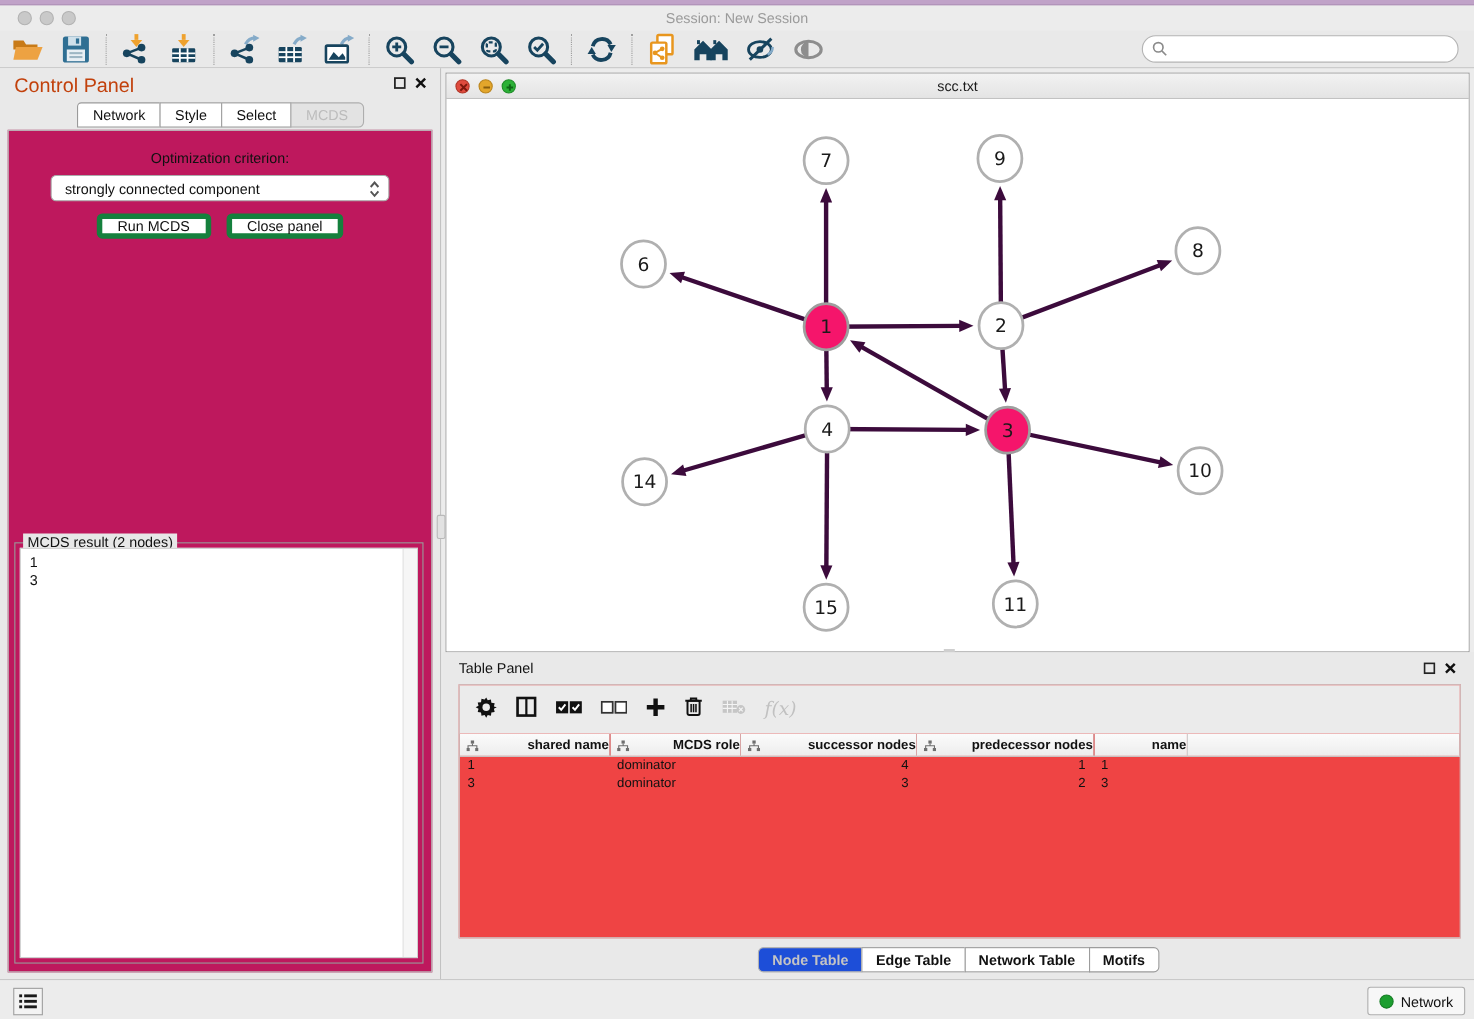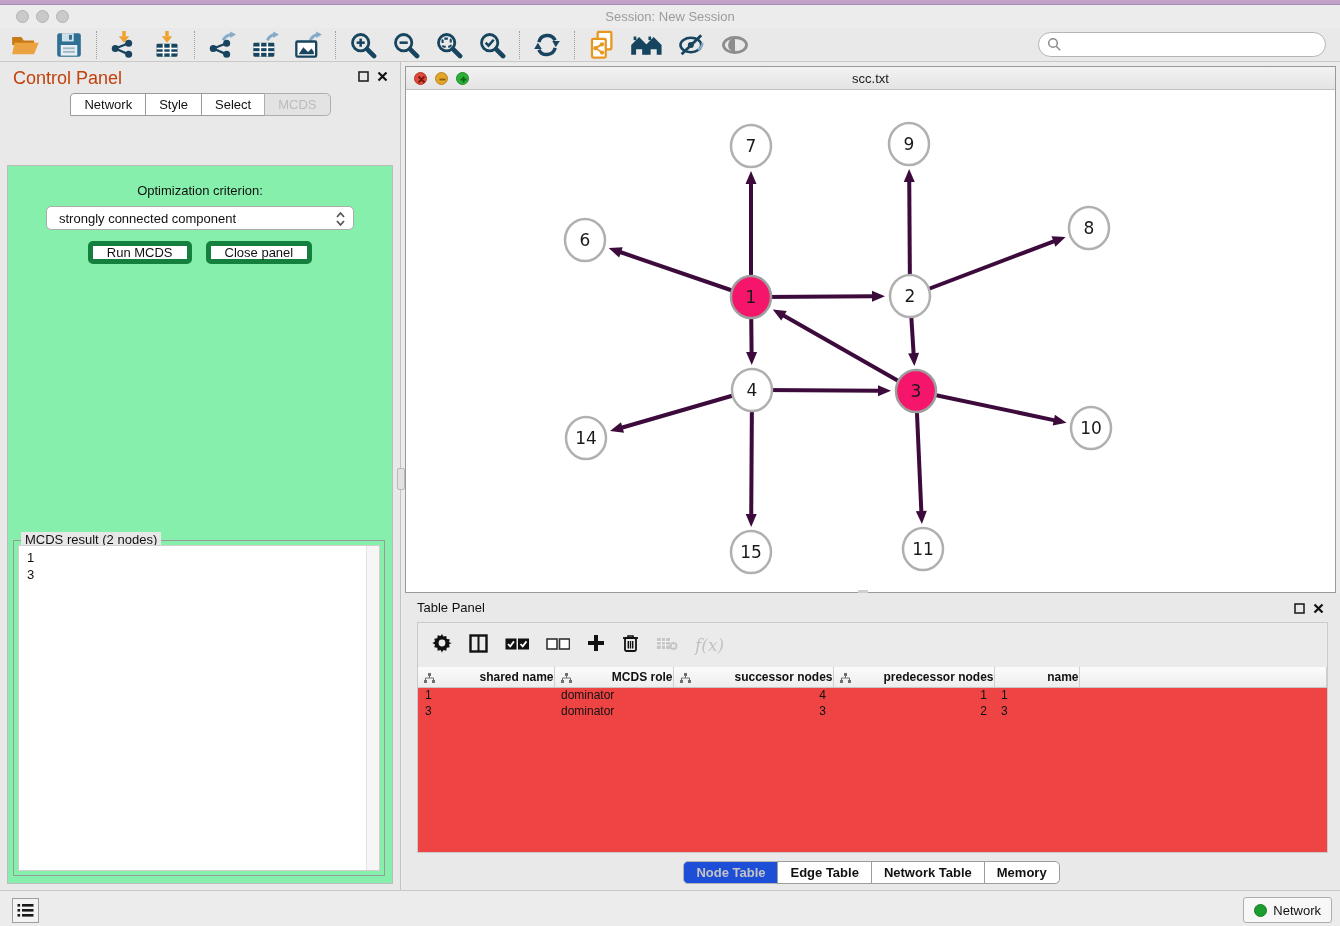--- a/index.html
+++ b/index.html
@@ -31,21 +31,21 @@
     background:#e9e9e9; border-right:1px solid #c2c2c2; }
   .panel-head { position:absolute; left:0; top:0; width:100%; height:26px; }
   .panel-title { position:absolute; left:13px; top:6px; font-size:18px; color:#c2410c; }
   .panel-icons { position:absolute; right:12px; top:6px; display:flex; gap:8px; align-items:center; }
   .cp-tabs { position:absolute; left:0; top:31px; width:100%; display:flex; justify-content:center; }
   .cp-tab { font-size:13px; color:#111; background:#fff; border:1px solid #9a9a9a;
     padding:3px 13px; margin-right:-1px; }
   .cp-tab:first-child { border-radius:4px 0 0 0; }
   .cp-tab.active { background:#e3e3e3; color:#bcbcbc; border-color:#aeaeae; border-radius:0 5px 5px 0; }
   .cp-content { position:absolute; left:7px; right:7px; top:56px; bottom:6px;
-    border:1px solid #bcbcbc; background:#86efac;margin-top:47px; }
+    border:1px solid #bcbcbc; background:#be185d; }
   .opt-label { margin-top:17px; text-align:center; font-size:13px; color:#111; }
   .dropdown { position:relative; margin:8px 38px 0 38px; height:24px; background:#fff;
     border:1px solid #ababab; border-radius:5px; font-size:13px; color:#111;
     display:flex; align-items:center; padding:0 24px 0 12px; }
   .dd-stepper { position:absolute; right:6px; top:3px; }
   .btn-row { display:flex; justify-content:center; gap:14px; margin-top:11px; }
   .cp-btn { min-width:94px; height:23px; background:#fff; border:5px solid #15803d;
     border-radius:5px; font-size:13px; color:#111; display:flex; align-items:center;
     justify-content:center; padding:0 14px; }
   .result-group { position:absolute; left:5px; right:7px; top:374px; bottom:7px;
@@ -564,21 +564,21 @@
             <td>3</td>
             <td></td>
           </tr>
         </tbody>
     </table>
   </div>
   <div class="tp-tabs">
     <span class="tp-tab active">Node Table</span>
     <span class="tp-tab">Edge Table</span>
     <span class="tp-tab">Network Table</span>
-    <span class="tp-tab">Memory</span>
+    <span class="tp-tab">Motifs</span>
   </div>
 </div>
 
 <div class="statusbar">
   <span class="list-btn">
     <svg width="17" height="15" viewBox="0 0 17 15">
         <g fill="#1a1a1a">
           <rect x="0.5" y="1" width="2.6" height="2.6"></rect>
           <rect x="5" y="1" width="11.5" height="2.6"></rect>
           <rect x="0.5" y="6" width="2.6" height="2.6"></rect>

